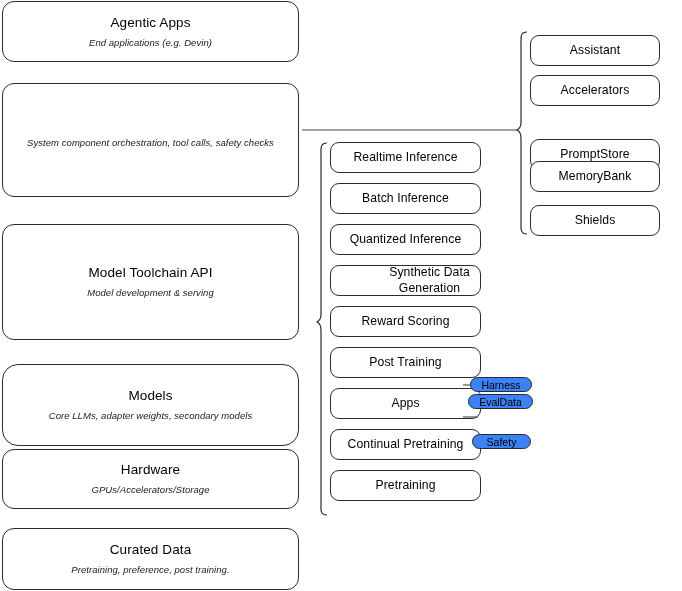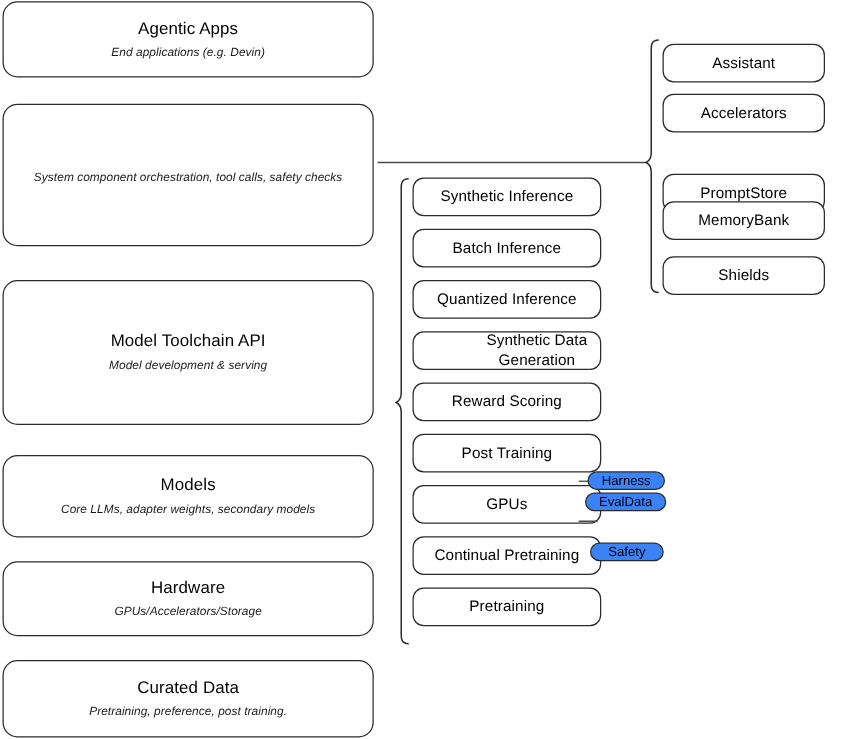--- a/index.html
+++ b/index.html
@@ -138,55 +138,55 @@
 
   <div class="box layer" style="top:83px;height:114px;">
     <div class="subtitle">System component orchestration, tool calls, safety checks</div>
   </div>
 
   <div class="box layer" style="top:224px;height:116px;">
     <div class="title">Model Toolchain API</div>
     <div class="subtitle">Model development &amp; serving</div>
   </div>
 
-  <div class="box layer" style="top:364px;height:66px;">
+  <div class="box layer" style="top:364px;height:82px;border-radius:16px;">
     <div class="title">Models</div>
     <div class="subtitle">Core LLMs, adapter weights, secondary models</div>
   </div>
 
   <div class="box layer" style="top:449px;height:60px;">
     <div class="title">Hardware</div>
     <div class="subtitle">GPUs/Accelerators/Storage</div>
   </div>
 
   <div class="box layer" style="top:528px;height:62px;">
     <div class="title">Curated Data</div>
     <div class="subtitle">Pretraining, preference, post training.</div>
   </div>
 
   <div class="box cap" style="top:142px;">
-    <div class="title">Synthetic Inference</div>
+    <div class="title">Realtime Inference</div>
   </div>
   <div class="box cap" style="top:183px;">
     <div class="title">Batch Inference</div>
   </div>
   <div class="box cap" style="top:224px;">
     <div class="title">Quantized Inference</div>
   </div>
   <div class="box cap" style="top:265px;padding-left:48px;">
     <div class="title">Synthetic Data Generation</div>
   </div>
   <div class="box cap" style="top:347px;">
     <div class="title">Post Training</div>
   </div>
   <div class="box cap" style="top:306px;">
     <div class="title">Reward Scoring</div>
   </div>
   <div class="box cap" style="top:388px;">
-    <div class="title">GPUs</div>
+    <div class="title">Apps</div>
   </div>
   <div class="box cap" style="top:429px;">
     <div class="title">Continual Pretraining</div>
   </div>
   <div class="box cap" style="top:470px;">
     <div class="title">Pretraining</div>
   </div>
 
   <div class="minipill" style="left:470px;top:377px;width:62px;">
     <span>Harness</span>

